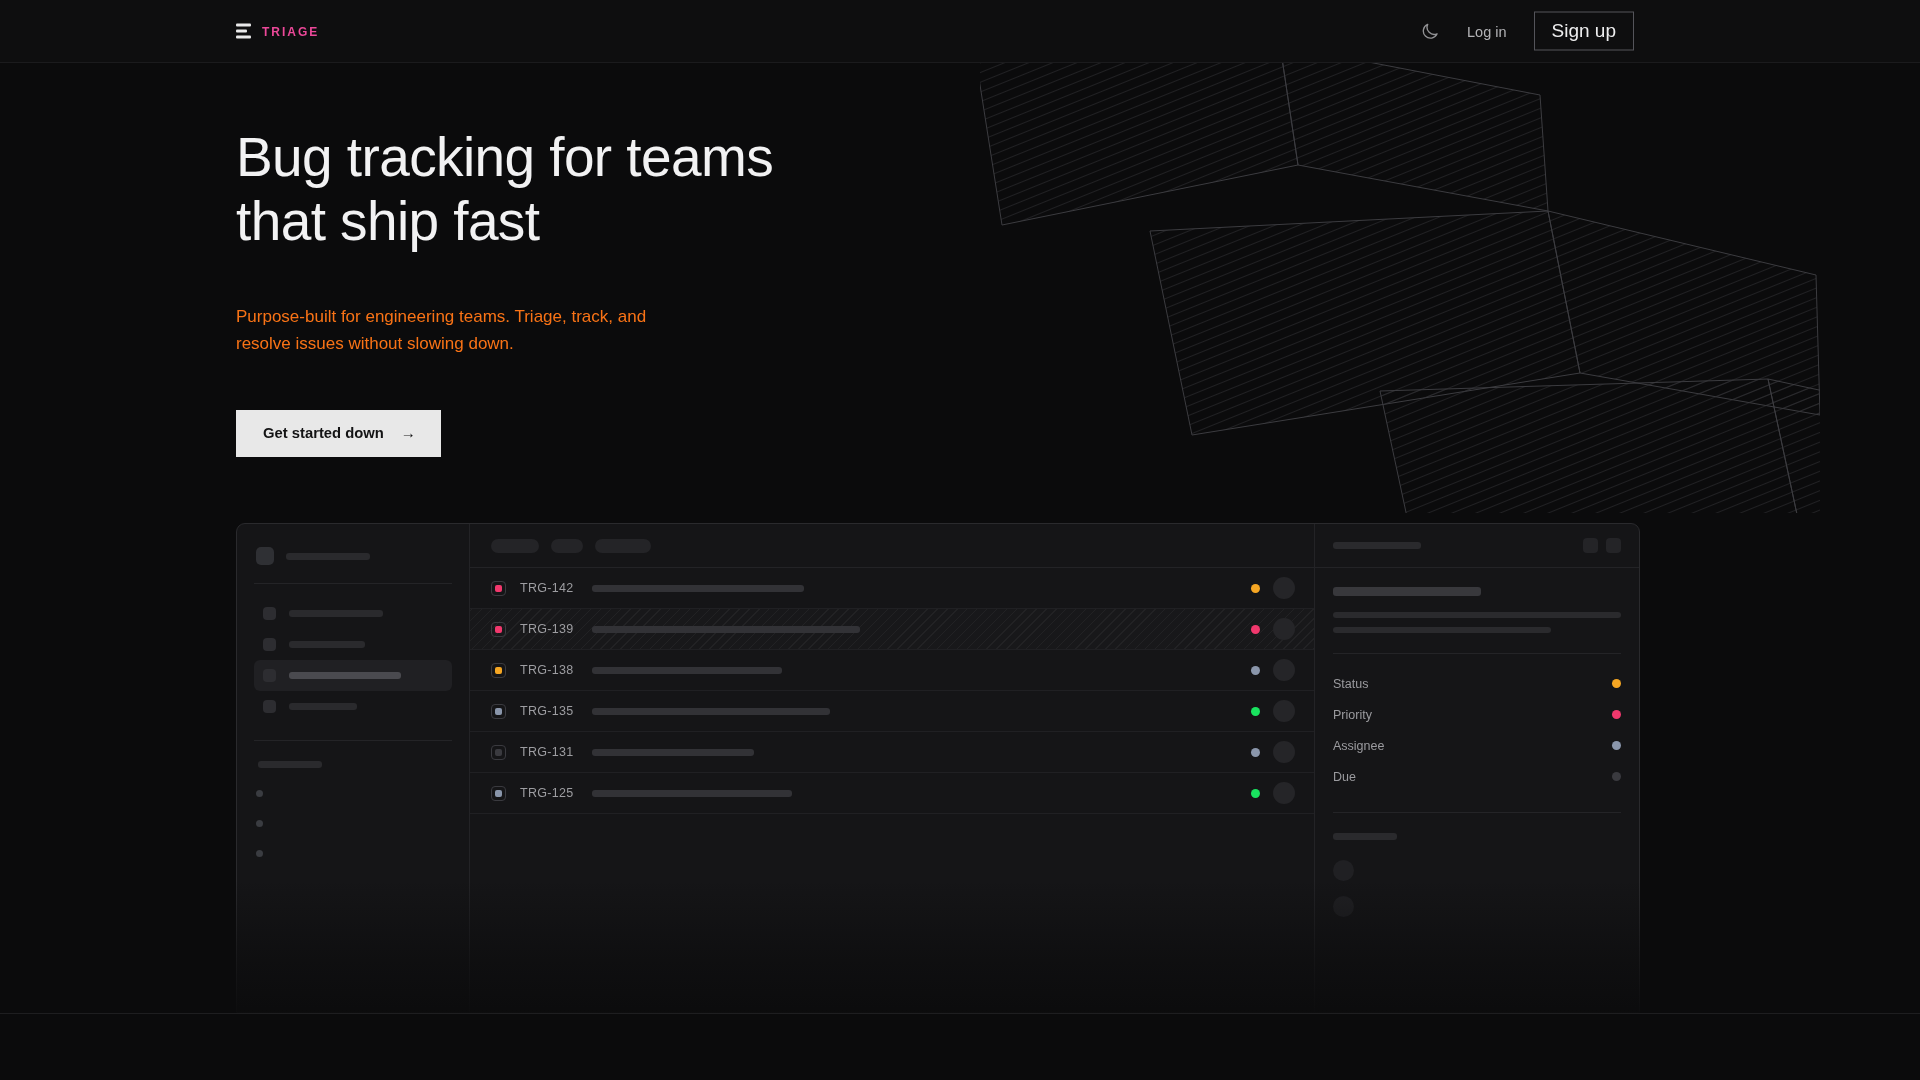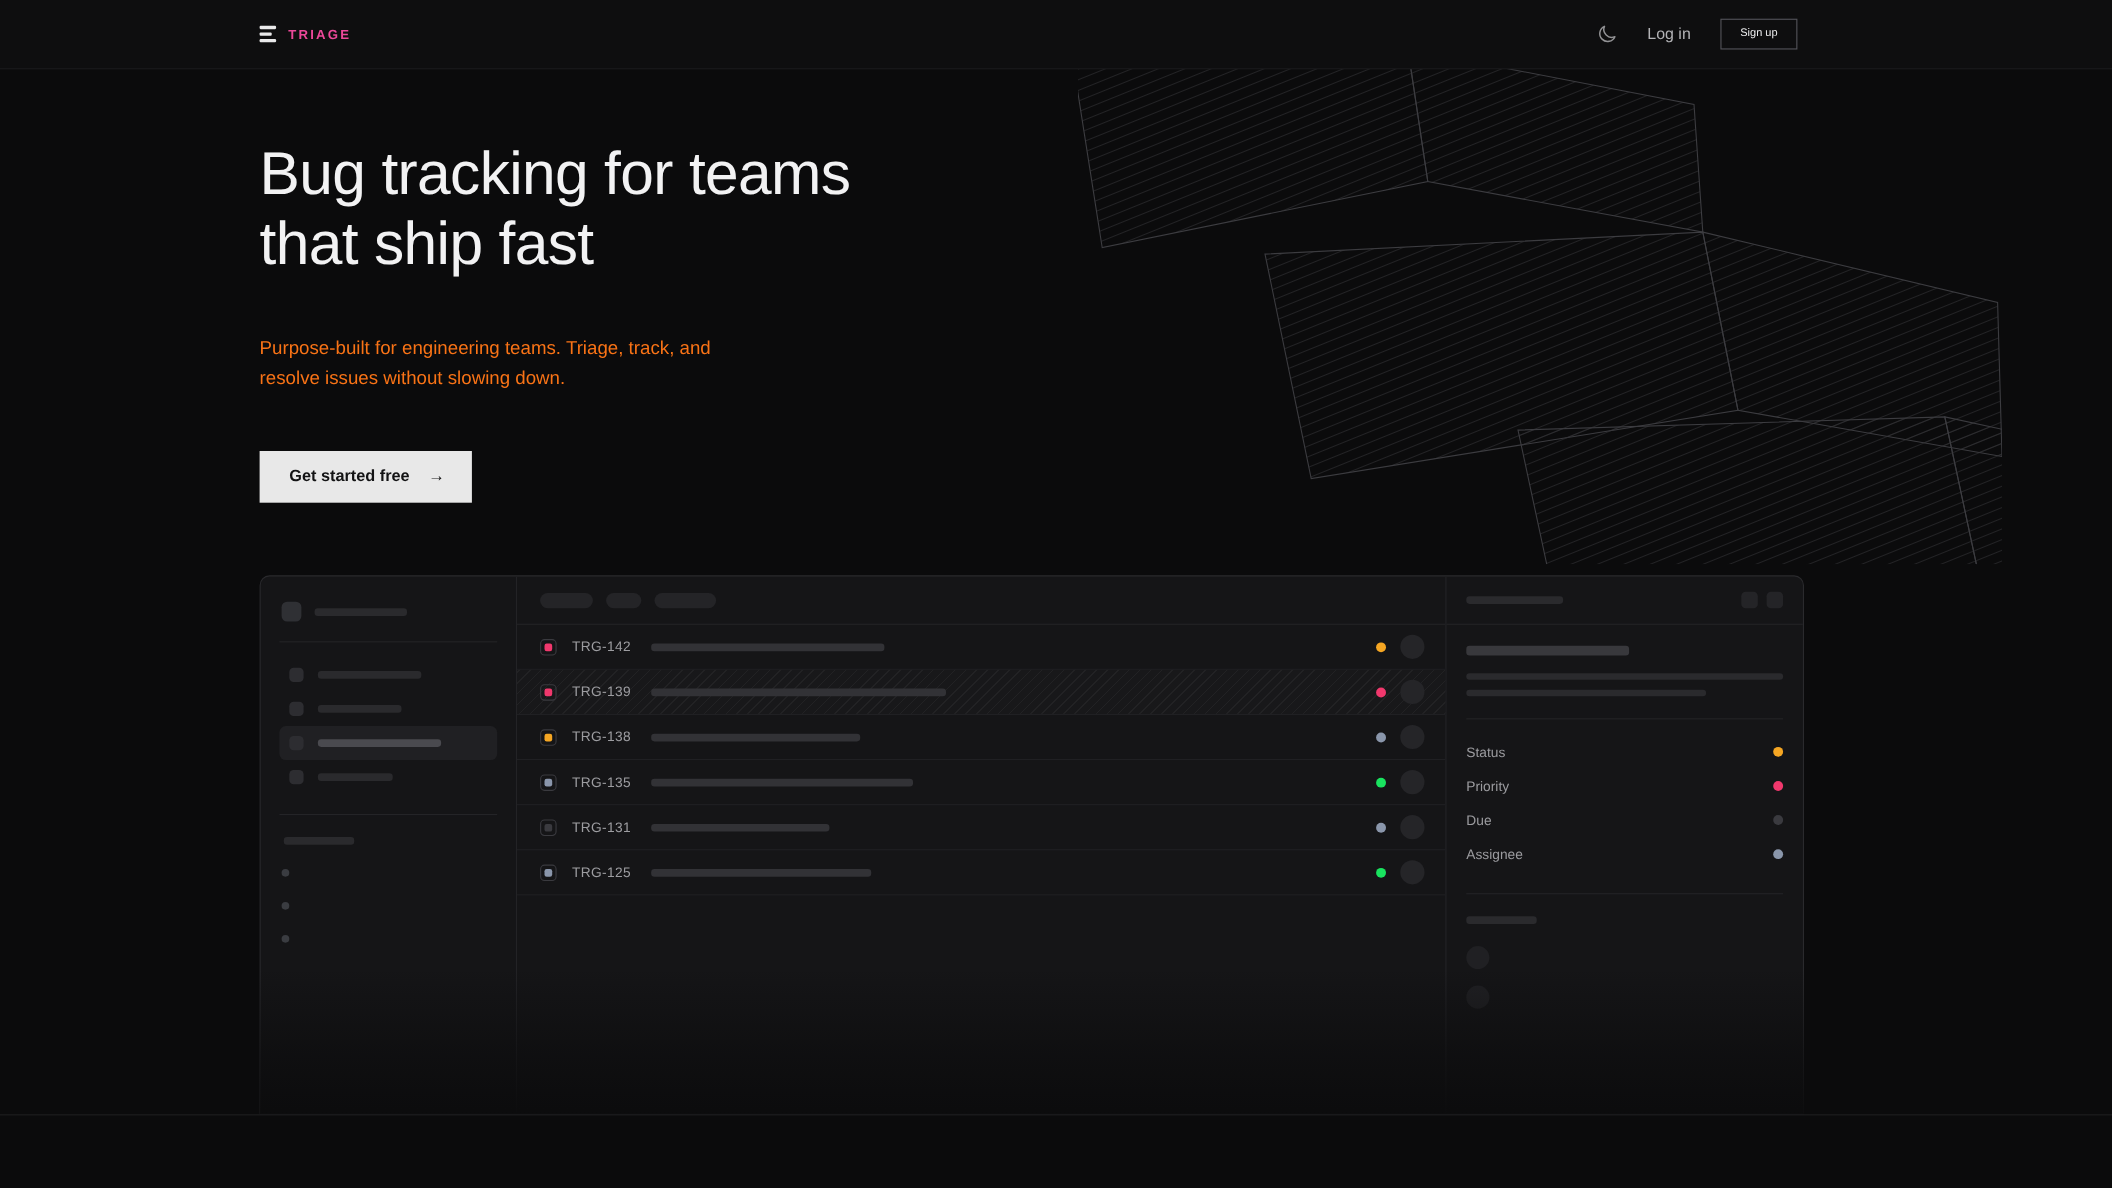--- a/index.html
+++ b/index.html
@@ -37,21 +37,21 @@
     transform: translateY(-50%);
     display: flex; align-items: center; gap: 27px;
   }
   .moon-icon { width: 20px; height: 20px; display: block; opacity: .72; }
   .login-link {
     color: #b3b3b6; font-size: 14.5px; text-decoration: none;
     background: none; border: none; cursor: pointer;
     font-family: inherit;
   }
   .signup-btn {
-    color: #eeeeef; font-size: 10px;
+    color: #eeeeef; font-size: 19px;
     border: 1px solid #54545a; background: transparent;
     padding: 7px 17px 8px; cursor: pointer;
     font-family: inherit;
   }
 
   
   .hero { position: absolute; top: 63px; left: 0; width: 1920px; height: 450px; overflow: hidden; }
   .ribbon { position: absolute; left: 980px; top: -20px; width: 840px; height: 470px; }
   .hero-copy { position: absolute; left: 236px; top: 63px; width: 760px; }
   .hero-title {
@@ -192,21 +192,21 @@
       <path d="M760 318 L1010 372 L1020 500 L790 458 Z" transform="translate(28,18)"></path>
     </g>
   </svg>
 
   <div class="hero-copy">
     <h1 class="hero-title">Bug tracking for teams
 that ship fast</h1>
     <p class="hero-sub">Purpose-built for engineering teams. Triage, track, and
 resolve issues without slowing down.</p>
     <button class="cta-btn">
-      <span>Get started free</span>
+      <span>Get started down</span>
       <span class="cta-arrow">→</span>
     </button>
   </div>
 </div>
 
 <div class="mockup">
 
   <div class="mk-sidebar">
     <div class="sb-head">
       <span class="sb-avatar"></span>
@@ -342,26 +342,26 @@
       <div id="detail-meta">
           <div class="meta-row">
             <span class="meta-label">Status</span>
             <span class="meta-dot" style="background:#f5a623"></span>
           </div>
           <div class="meta-row">
             <span class="meta-label">Priority</span>
             <span class="meta-dot" style="background:#f1386d"></span>
           </div>
           <div class="meta-row">
+            <span class="meta-label">Assignee</span>
+            <span class="meta-dot" style="background:#8a96ab"></span>
+          </div>
+          <div class="meta-row">
             <span class="meta-label">Due</span>
             <span class="meta-dot" style="background:#3a3a3f"></span>
-          </div>
-          <div class="meta-row">
-            <span class="meta-label">Assignee</span>
-            <span class="meta-dot" style="background:#8a96ab"></span>
           </div>
         </div>
       <div class="detail-rule"></div>
     </div>
     <div class="detail-foot">
       <div class="skel" id="foot-label" style="margin: 6px 0px 12px; width: 64px;"></div>
       <div id="foot-avatars">
           <div class="foot-row">
             <span class="foot-avatar"></span>
           </div>

